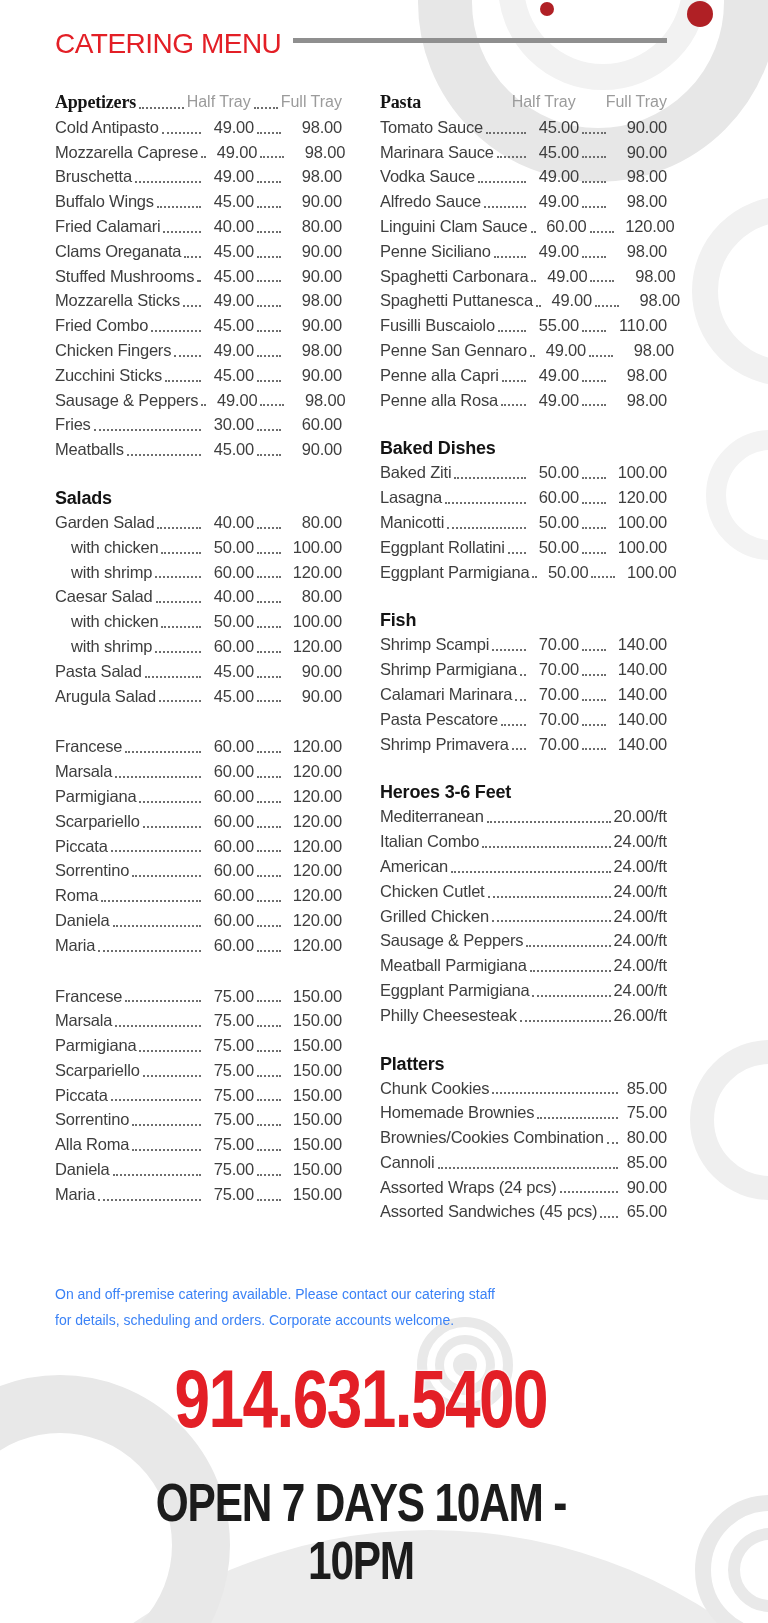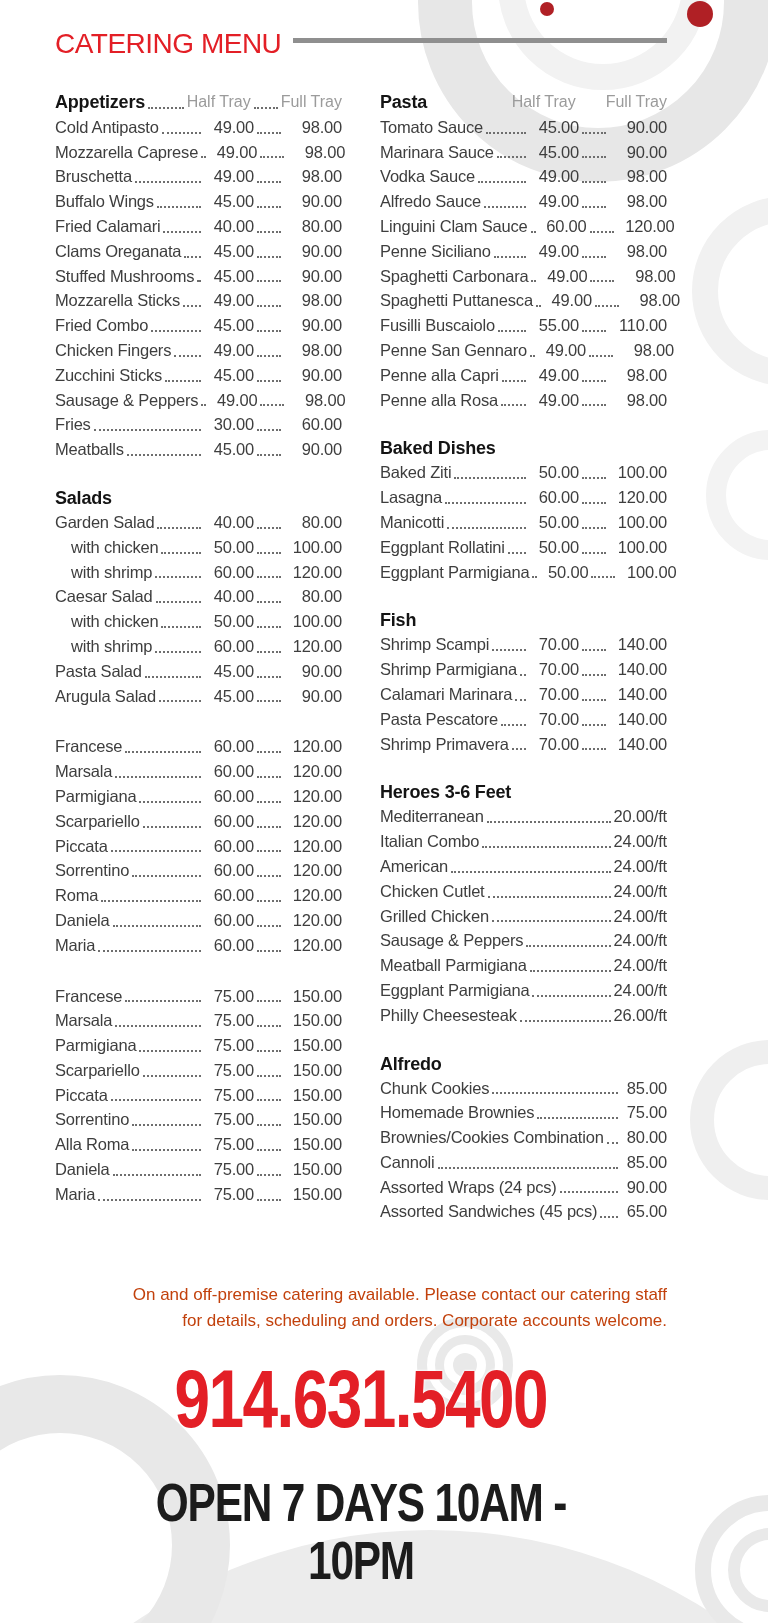--- a/index.html
+++ b/index.html
@@ -43,34 +43,34 @@
   .section{margin-top:26px;}
   .section:first-child{margin-top:0;}
   .section-title{
     font-size:18px;font-weight:bold;color:#141414;margin:0 0 1px 0;
     letter-spacing:-0.2px;
   }
   .row{display:flex;line-height:24.8px;font-size:16.5px;color:#3e3e3e;
     white-space:nowrap;letter-spacing:-0.2px;}
   .row.indent{padding-left:16px;}
   .hdr-row{display:flex;line-height:24.8px;font-size:16px;color:#9b9b9b;white-space:nowrap;}
-  .hdr-row .section-title-inline{font-size:18px;font-weight:bold;color:#141414;letter-spacing:-0.2px;}
+  .hdr-row .section-title-inline{font-size:18px;font-weight:bold;color:#141414;letter-spacing:-0.2px;font-family:Liberation Serif, serif;}
   .leader{flex:1 1 auto;min-width:3px;margin:0 3px;align-self:flex-end;
     border-bottom:2px dotted #6e6e6e;margin-bottom:6px;}
   .leader.fixed{flex:0 0 24px;}
   .leader.no-dots{border-bottom:none;}
   .price{flex:0 0 auto;text-align:right;}
   .p1{width:50px;}
   .p2{width:58px;}
   .single{min-width:46px;}
   .hp1{min-width:50px;text-align:left;flex:0 0 auto;}
   .hp2{min-width:58px;text-align:right;flex:0 0 auto;}
   .item-name{flex:0 0 auto;}
 
-  .note{margin-top:58px;text-align:right;font-size:17px;line-height:25.5px;color:#c2410c;}
+  .note{margin-top:58px;text-align:left;font-size:14px;line-height:25.5px;color:#3b82f6;}
   .phone-wrap{margin-top:16px;text-align:center;line-height:100px;}
   .phone-text{
     display:inline-block;font-size:82px;font-weight:bold;color:#e31f26;
     transform:scaleX(0.78);letter-spacing:-2px;
     text-shadow:0 0 3px #fff,0 0 3px #fff;
   }
   .hours-wrap{margin-top:2px;text-align:center;line-height:58px;}
   .hours-text{
     display:inline-block;font-size:53px;font-weight:bold;color:#1c1c1c;
     transform:scaleX(0.8);letter-spacing:-1.5px;
@@ -612,21 +612,21 @@
             <span class="leader"></span>
             <span class="price single">24.00/ft</span>
           </div>
           <div class="row">
             <span class="item-name">Philly Cheesesteak</span>
             <span class="leader"></span>
             <span class="price single">26.00/ft</span>
           </div>
         </div>
         <div class="section">
-          <h2 class="section-title">Alfredo</h2>
+          <h2 class="section-title">Platters</h2>
           <div class="row">
             <span class="item-name">Chunk Cookies</span>
             <span class="leader"></span>
             <span class="price single">85.00</span>
           </div>
           <div class="row">
             <span class="item-name">Homemade Brownies</span>
             <span class="leader"></span>
             <span class="price single">75.00</span>
           </div>

